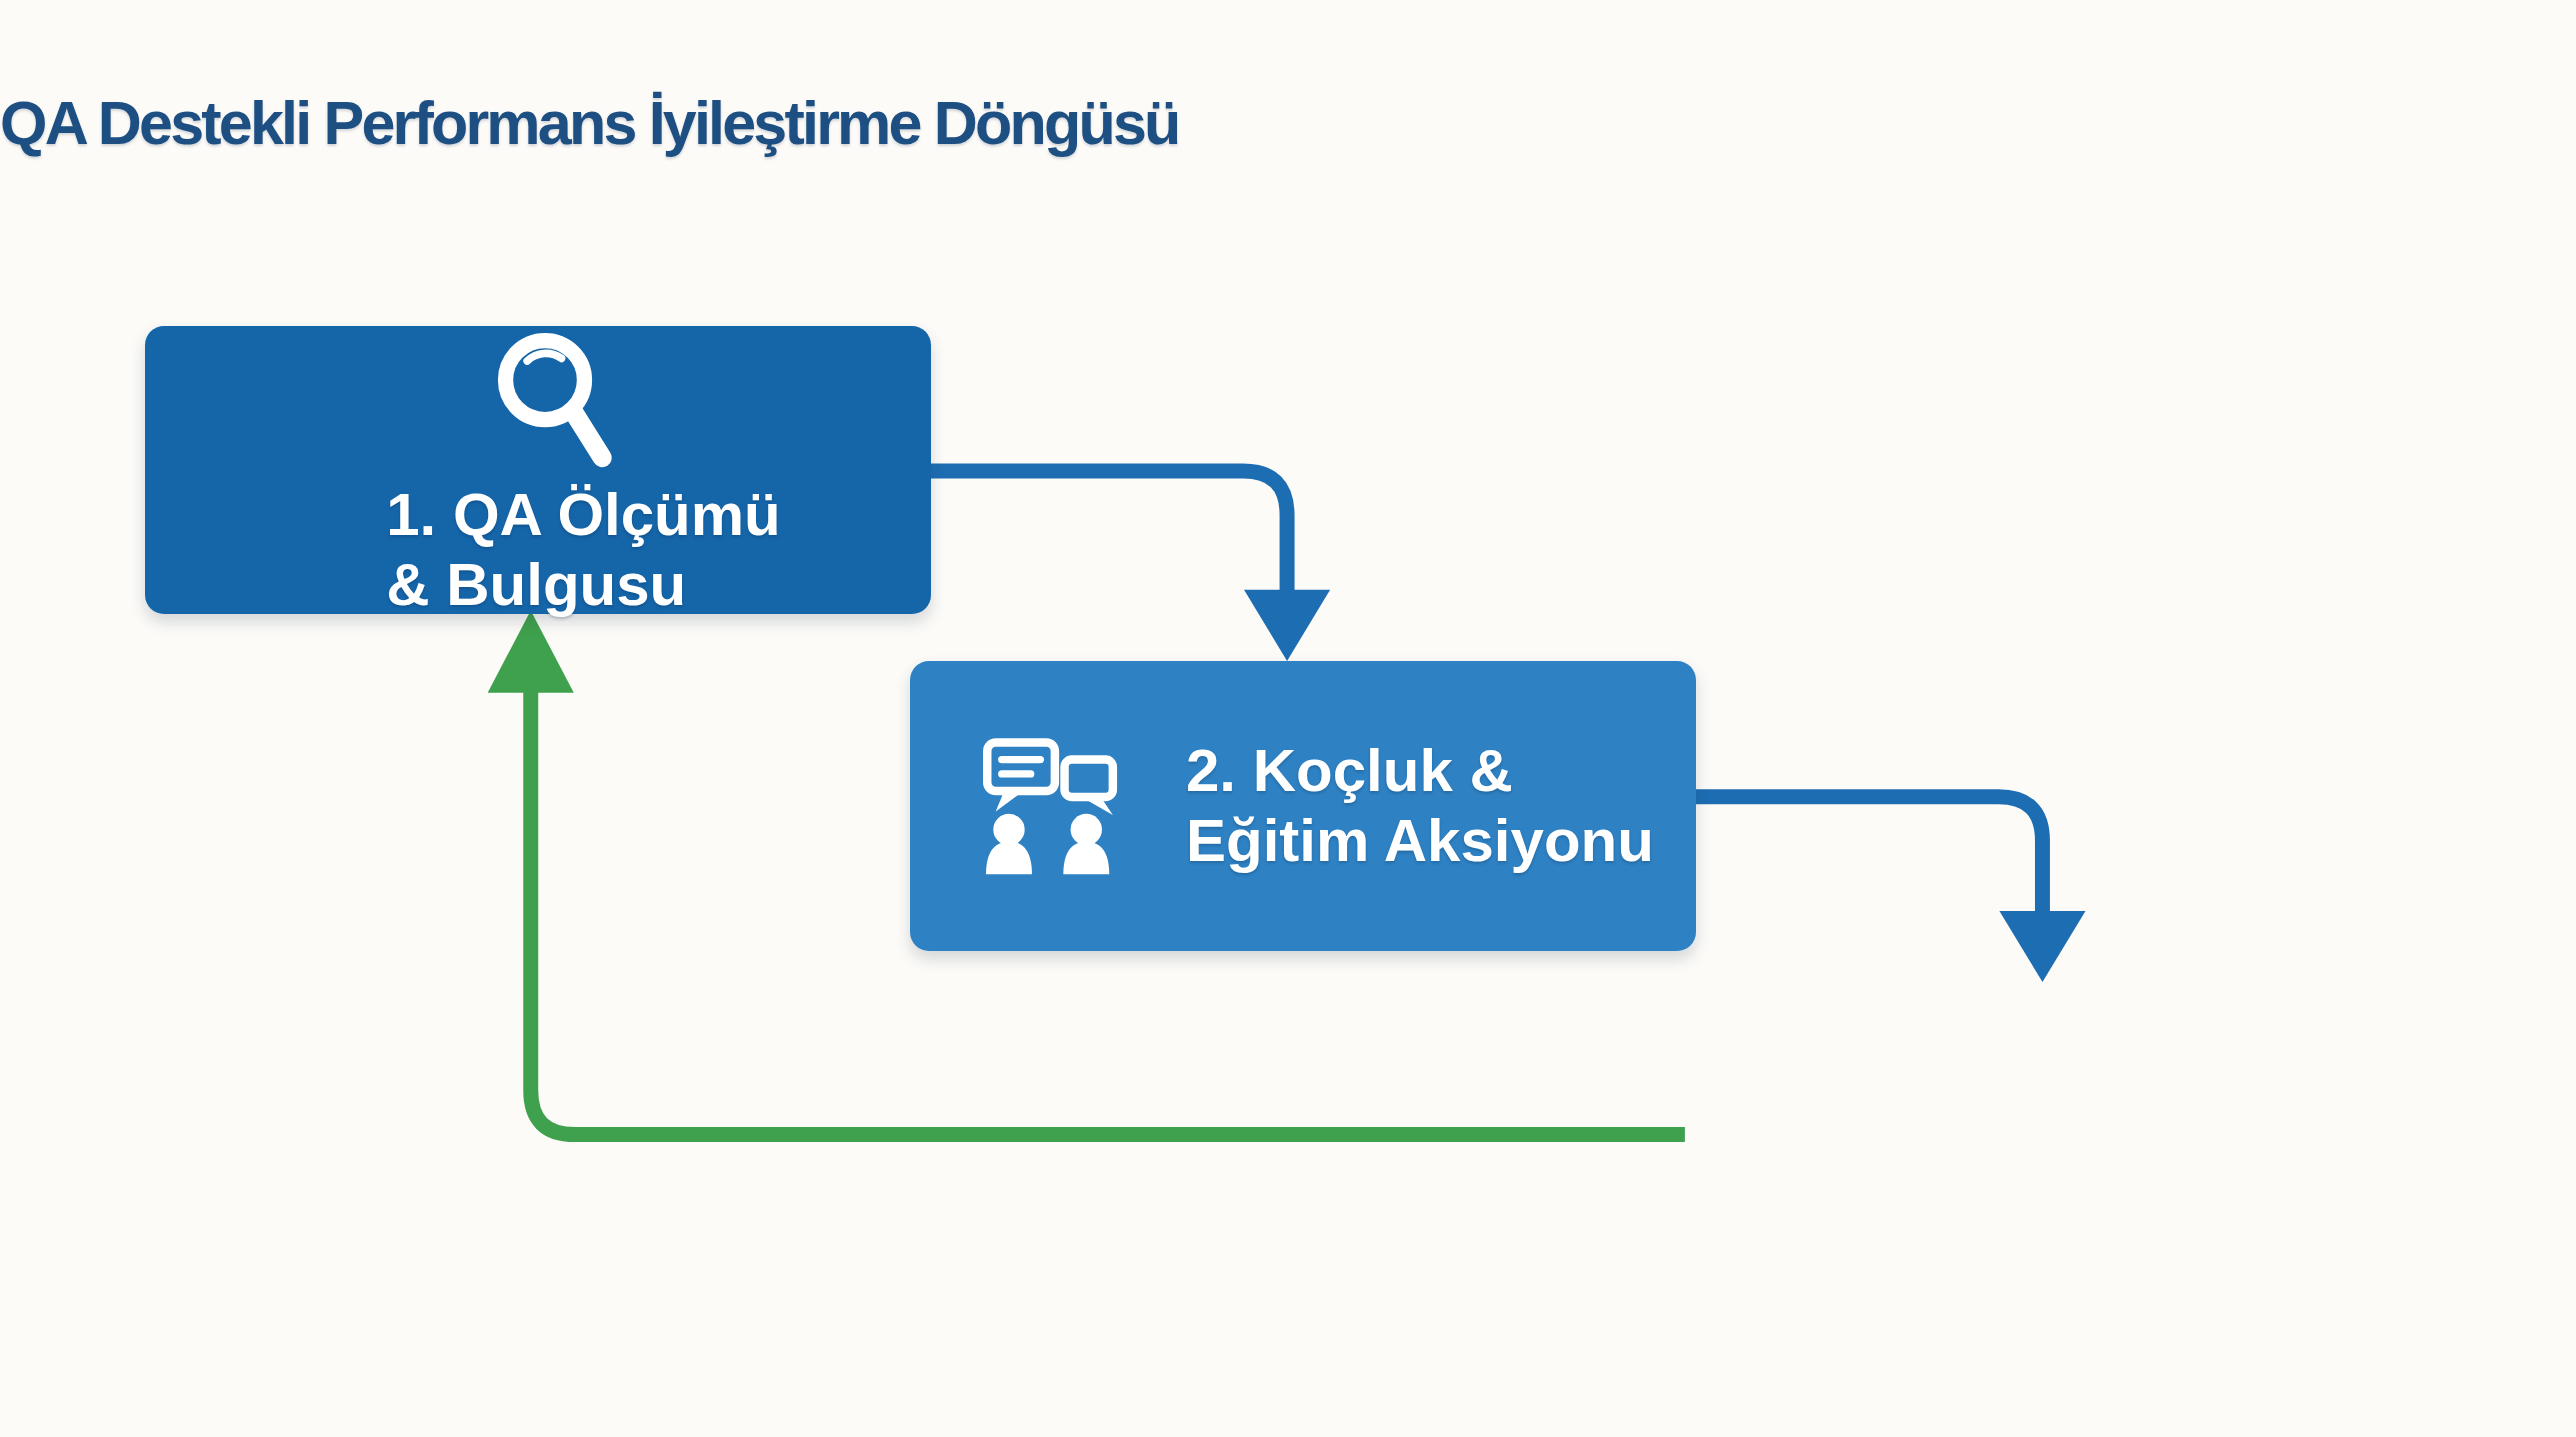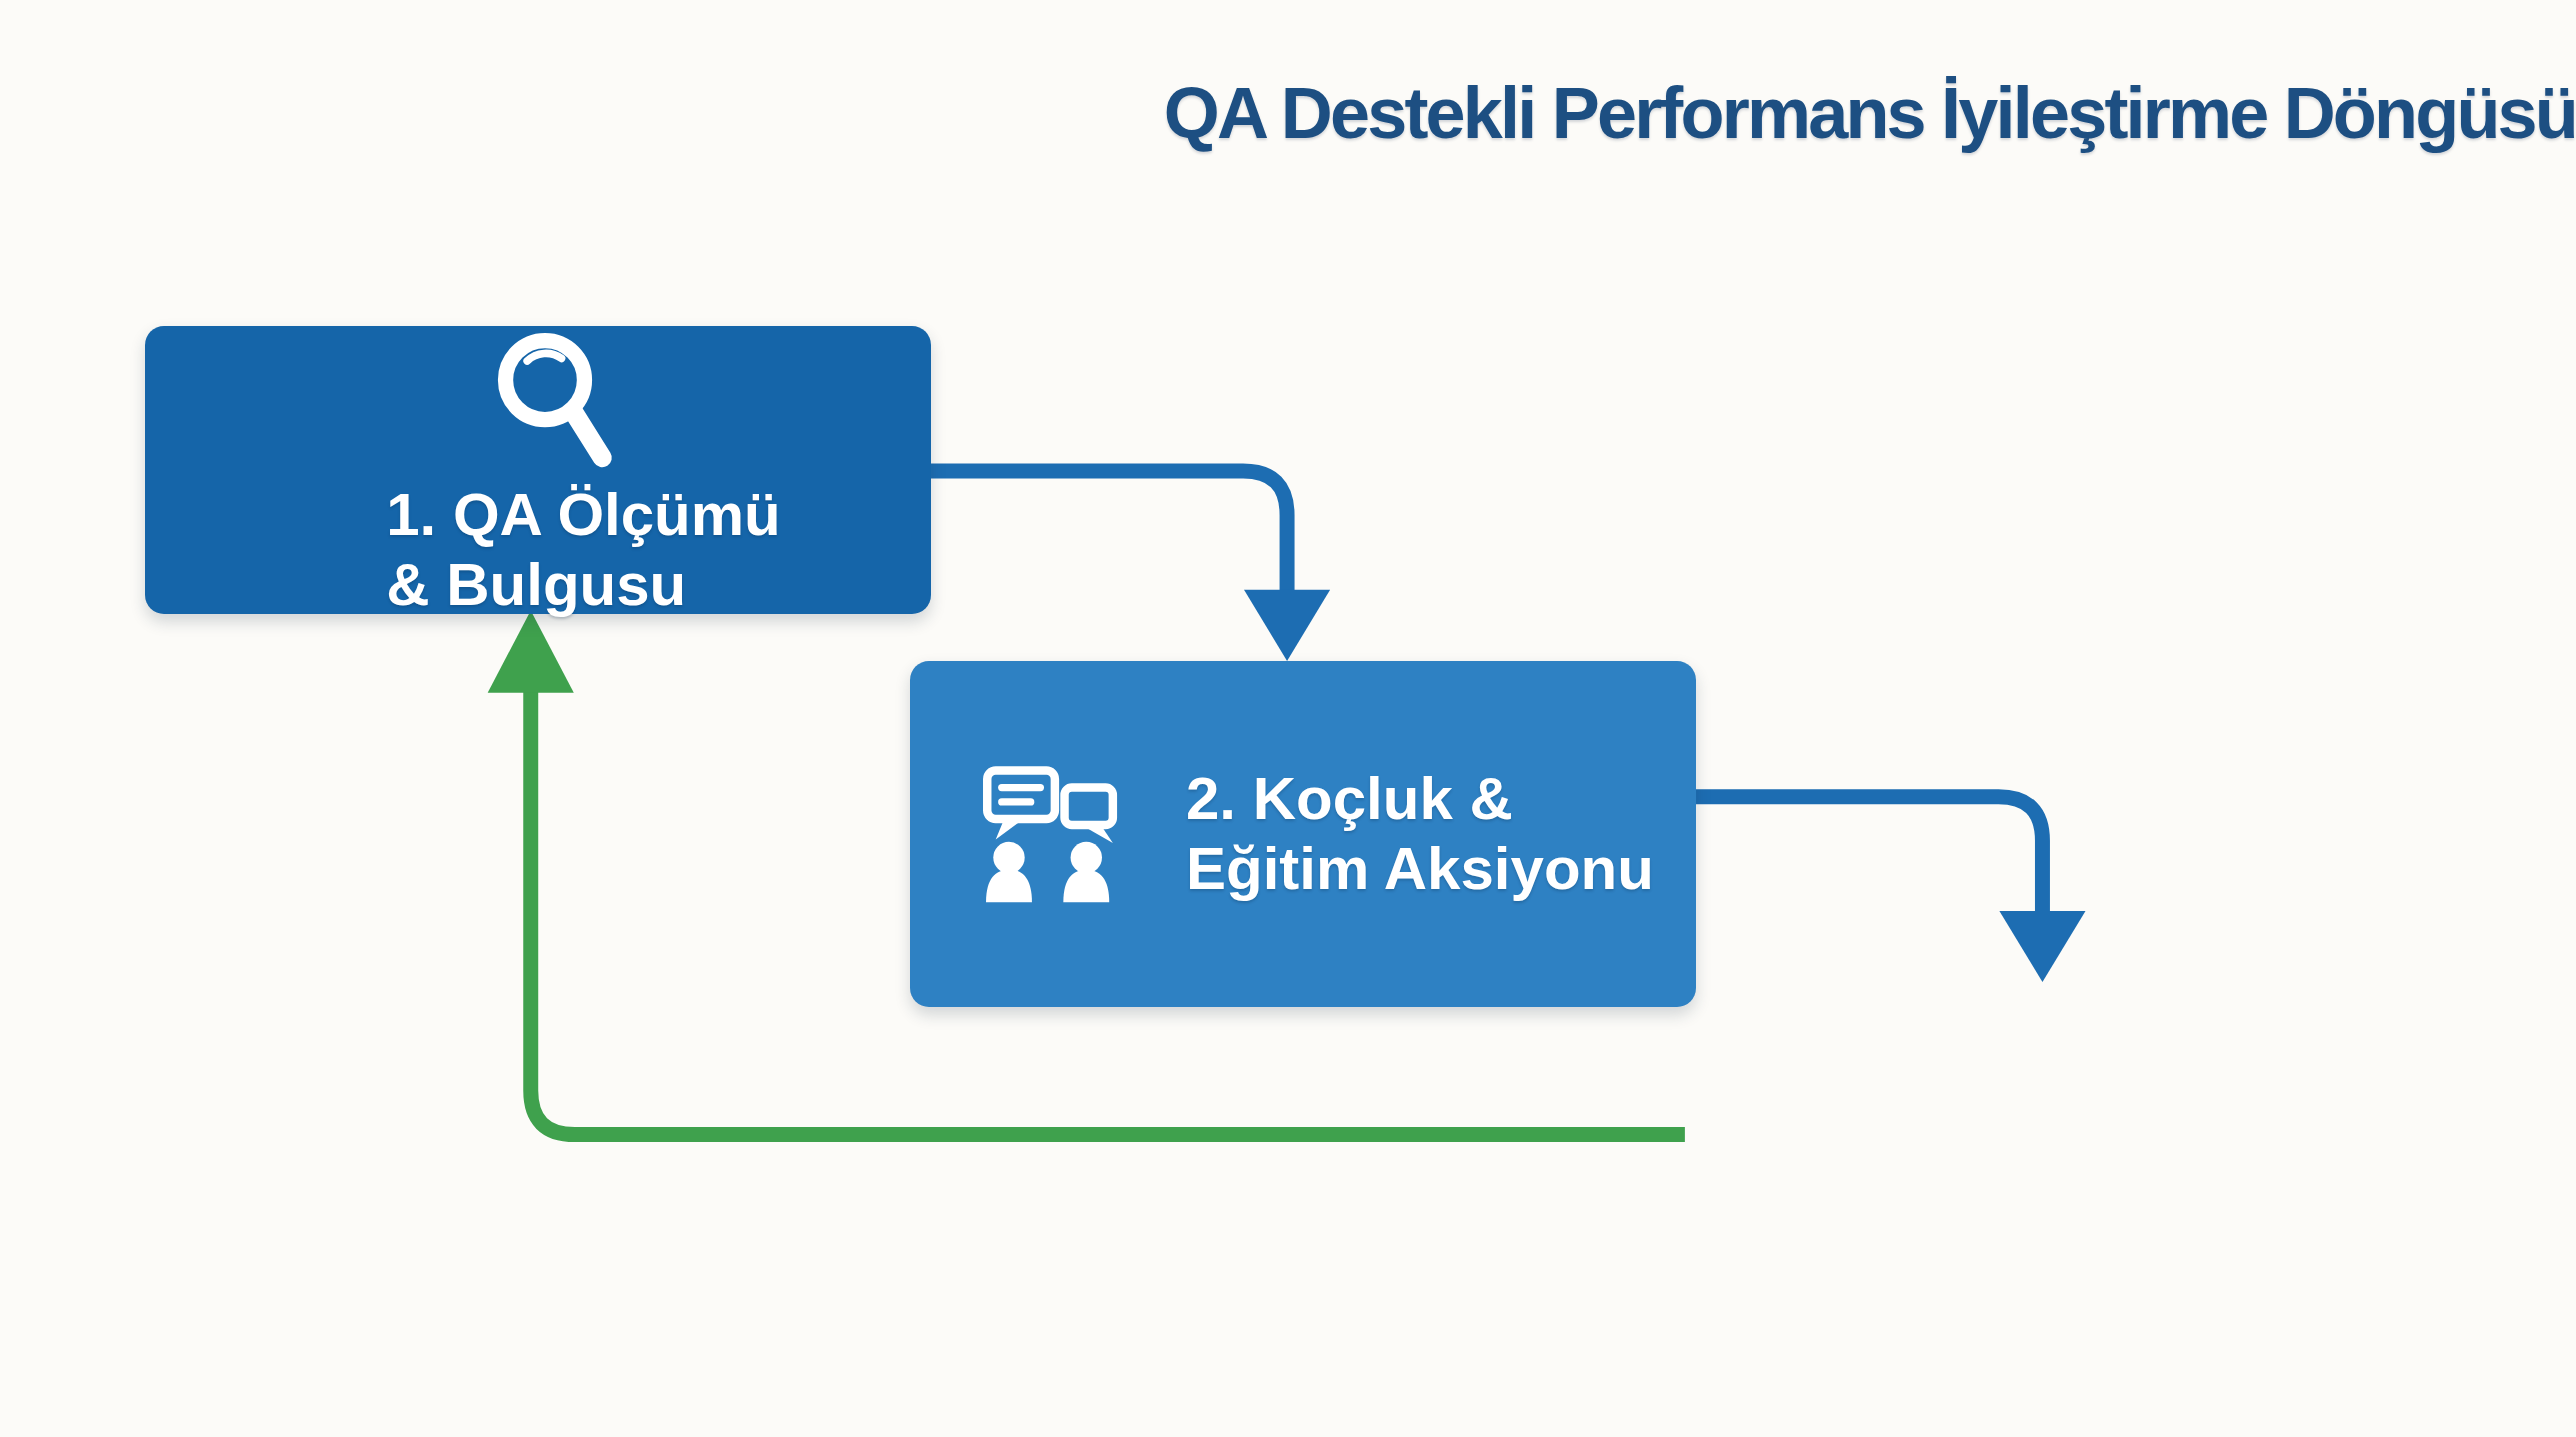--- a/index.html
+++ b/index.html
@@ -5,23 +5,23 @@
   html,body{margin:0;padding:0;}
   .canvas{
     position:relative;
     width:2576px;height:1438px;
     overflow:hidden;
     font-family:"Liberation Sans", sans-serif;
     background:#fcfbf8;
   }
   .title{
     position:absolute;
-    left:0;top:72px;width:100%;
-    text-align:right;
-    font-size:72px;
+    left:0;top:88px;width:100%;
+    text-align:left;
+    font-size:61px;
     font-weight:700;
     letter-spacing:-2.8px;
     color:#1d4f82;
     text-shadow:0 1.9px 2.8px rgba(20,40,70,0.18);
     white-space:nowrap;
   }
   .connectors{position:absolute;left:0;top:0;z-index:1;}
   .conn{fill:none;stroke-width:16;stroke-linecap:butt;}
   .step{
     position:absolute;z-index:2;
@@ -33,21 +33,21 @@
   }
   .step .icon{flex:0 0 auto;display:flex;align-items:center;justify-content:center;}
   .step .lines{margin-left:49px;}
   .l1{font-weight:700;font-size:60px;line-height:1.16;white-space:nowrap;
       text-shadow:0 1.9px 2.8px rgba(0,30,60,0.22);}
   .l2{font-weight:700;font-size:60px;line-height:1.16;white-space:nowrap;
       text-shadow:0 1.9px 2.8px rgba(0,30,60,0.22);}
   .step3 .l1{font-size:58px;}
   .step3 .l2{font-size:49px;letter-spacing:-0.9px;}
   .step1{left:145px;top:326px;width:786px;height:288px;flex-direction:column;}
-  .step2{left:910px;top:661px;width:786px;height:346px;}
+  .step2{left:910px;top:661px;width:786px;height:290px;}
   .step3{left:1678px;top:985px;width:782px;height:301px;}
 </style>
 </head>
 <body>
 
 <div class="canvas" style="background: rgb(252, 251, 248);">
 
   <div class="title" style="color: rgb(29, 79, 130);">QA Destekli Performans İyileştirme Döngüsü</div>
 
   <svg class="connectors" width="2576" height="1438" viewBox="0 0 2752 1536">

